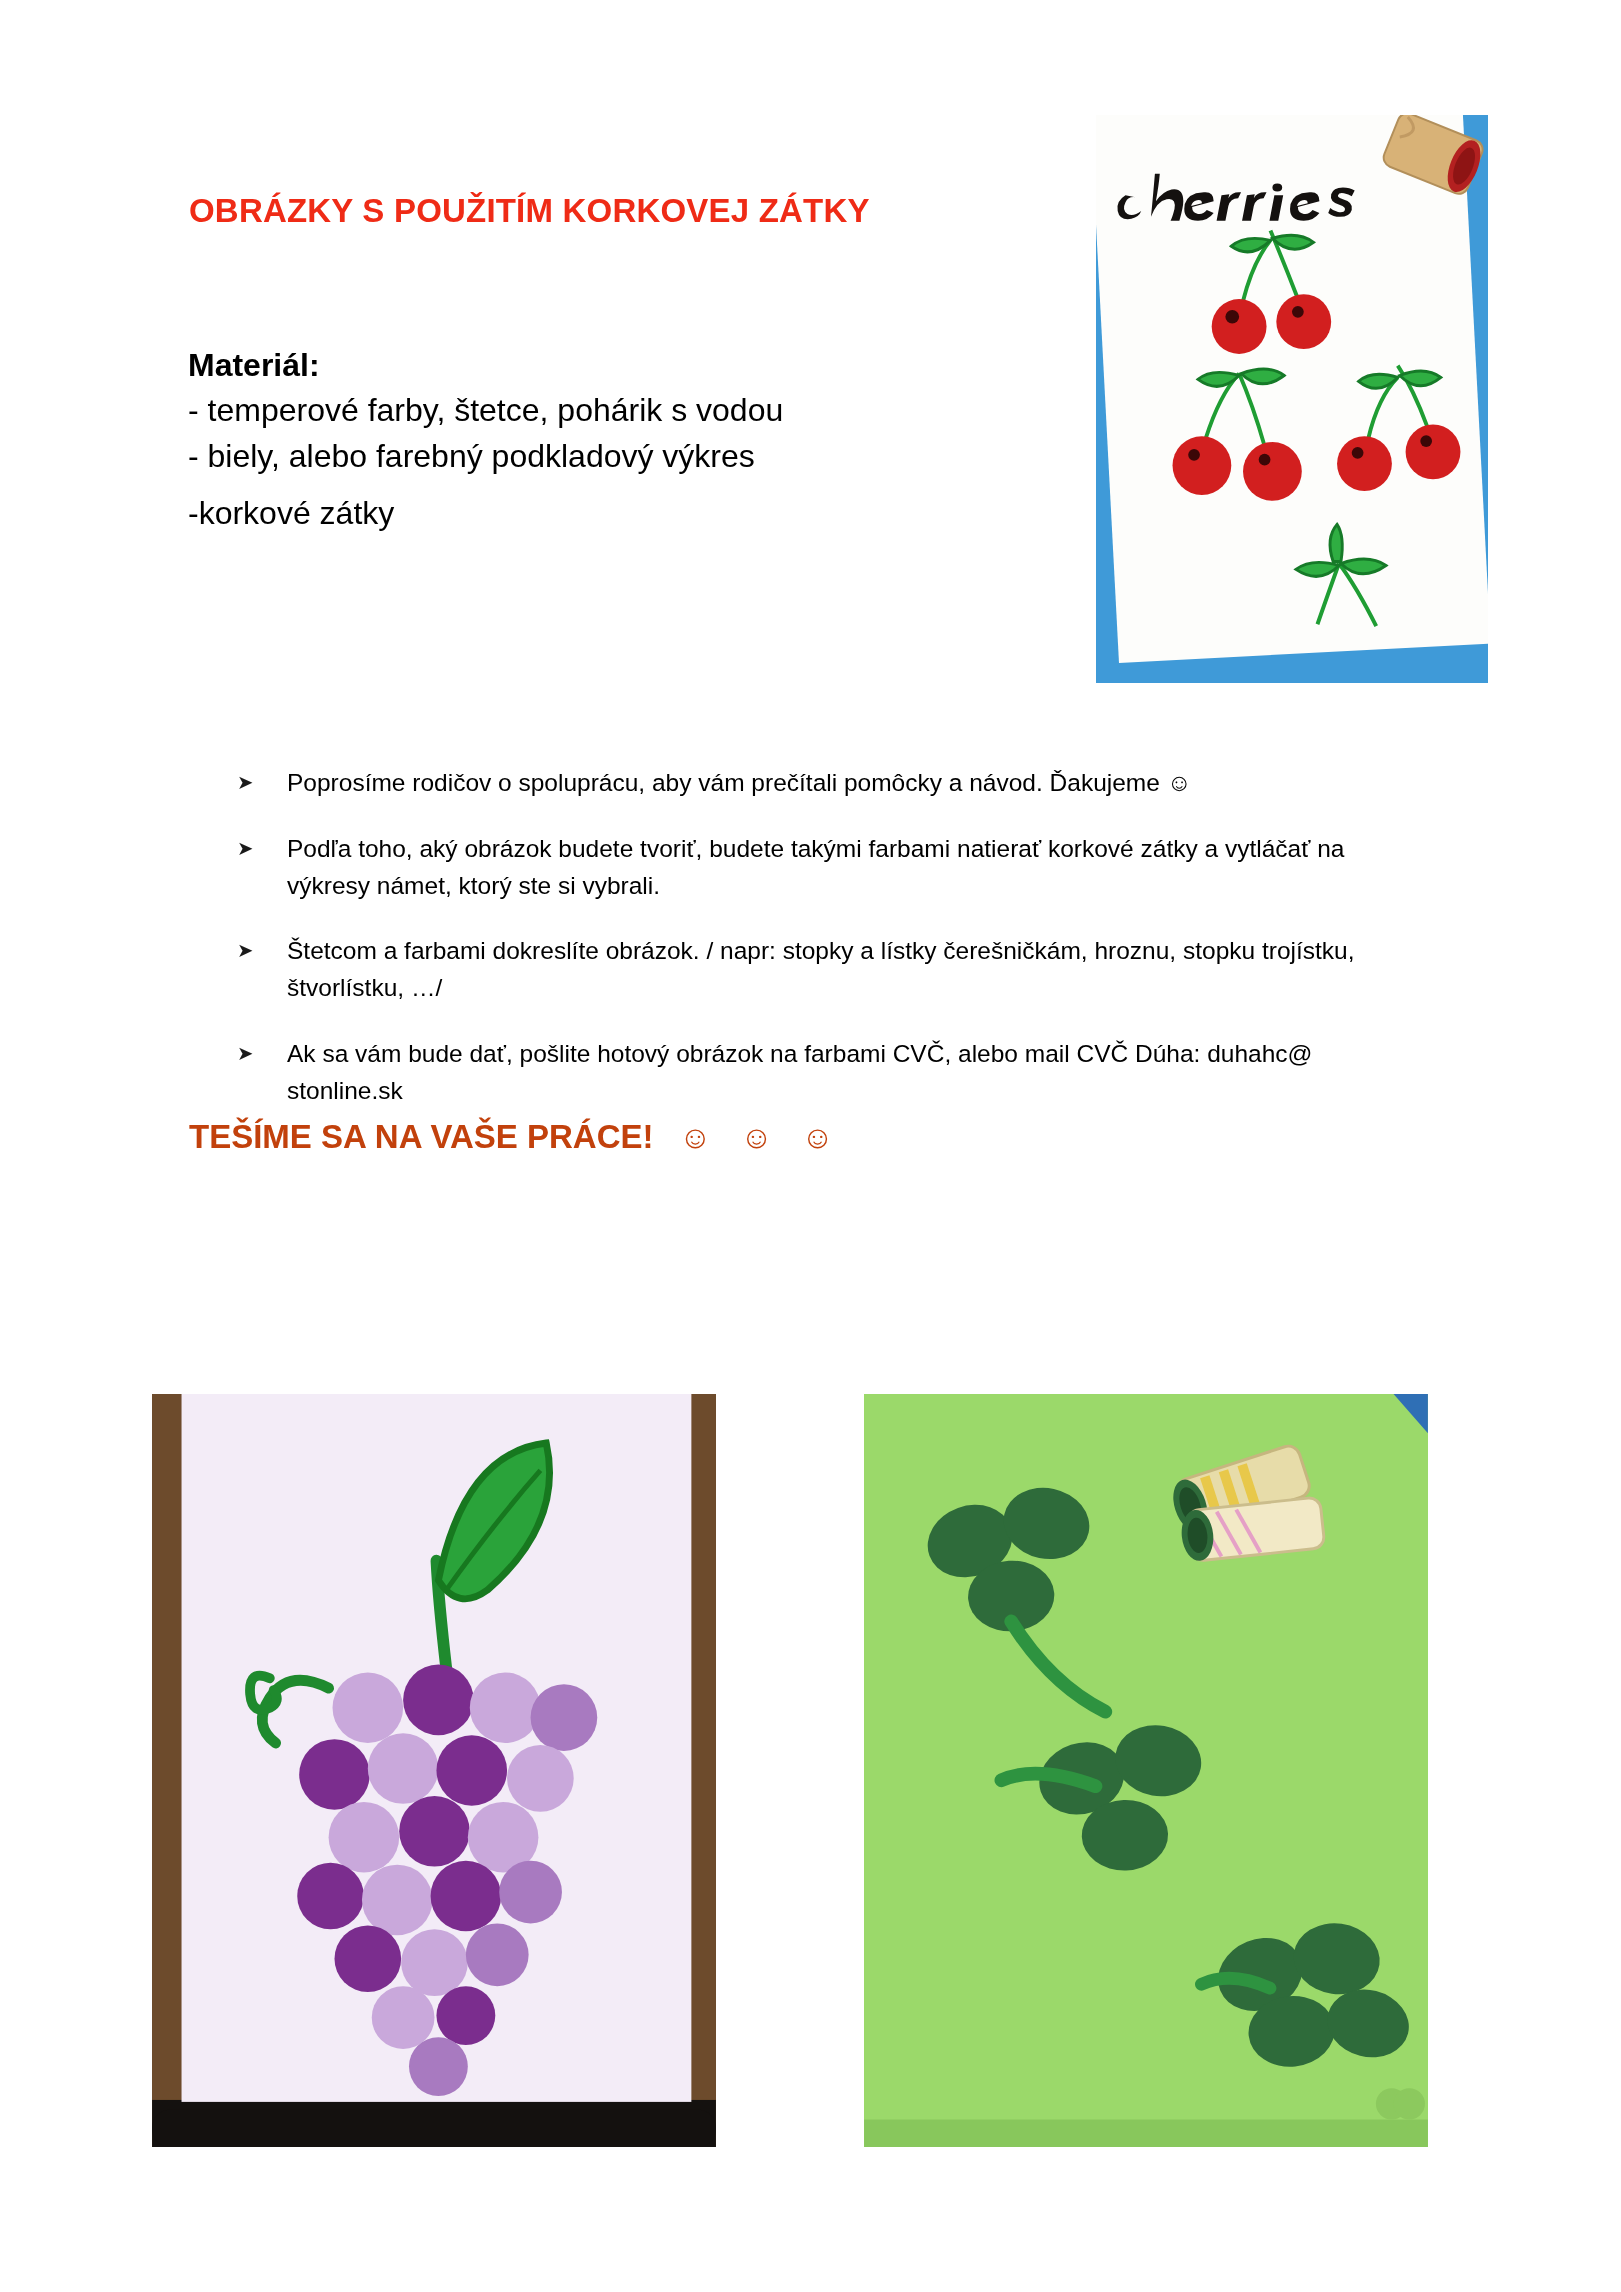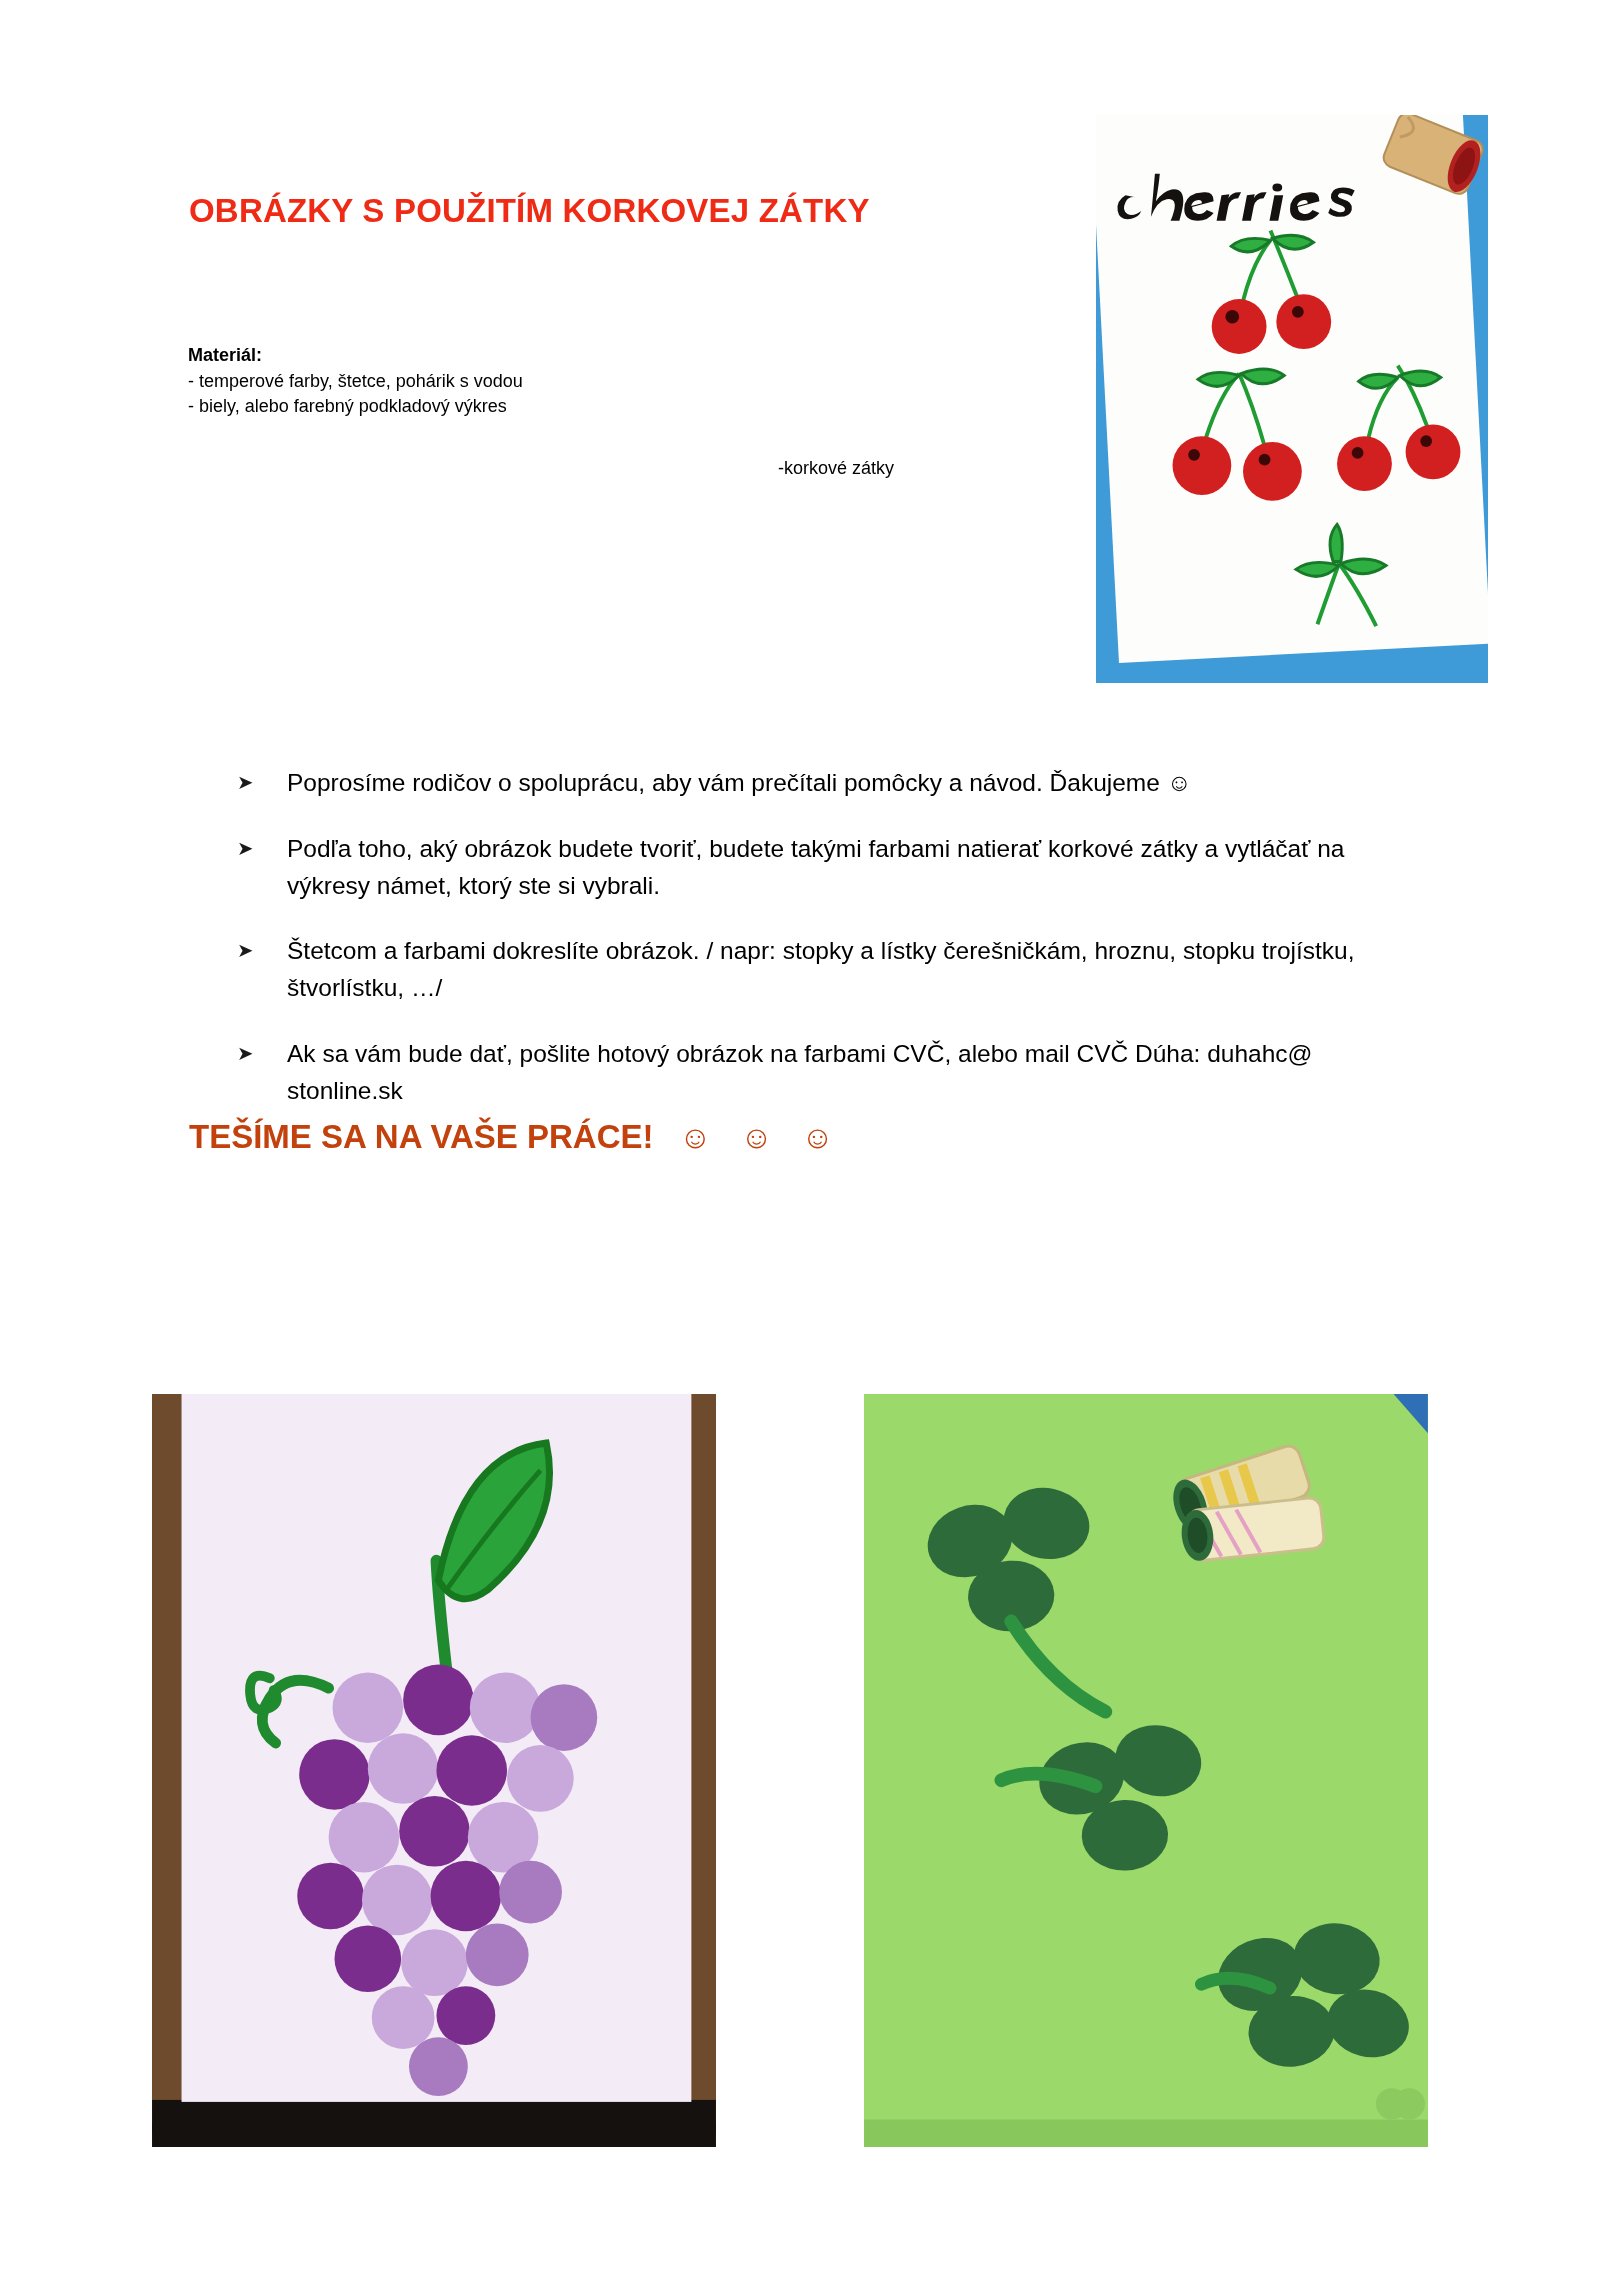--- a/index.html
+++ b/index.html
@@ -34,32 +34,31 @@
     letter-spacing: 0.2px;
     white-space: nowrap;
   }
 
   
   .materials {
     position: absolute;
     left: 188px;
     top: 343px;
     width: 706px;
-    font-size: 18px;
+    font-size: 32px;
     line-height: 1.42;
   }
   .materials .head {
     font-weight: bold;
   }
   .materials .line {
     white-space: nowrap;
   }
   .materials .spaced {
-    margin-top: 36px;
-    text-align: right;
+    margin-top: 12px;
   }
 
   
   .photo-cherries {
     position: absolute;
     left: 1096px;
     top: 115px;
     width: 392px;
     height: 568px;
     overflow: hidden;

